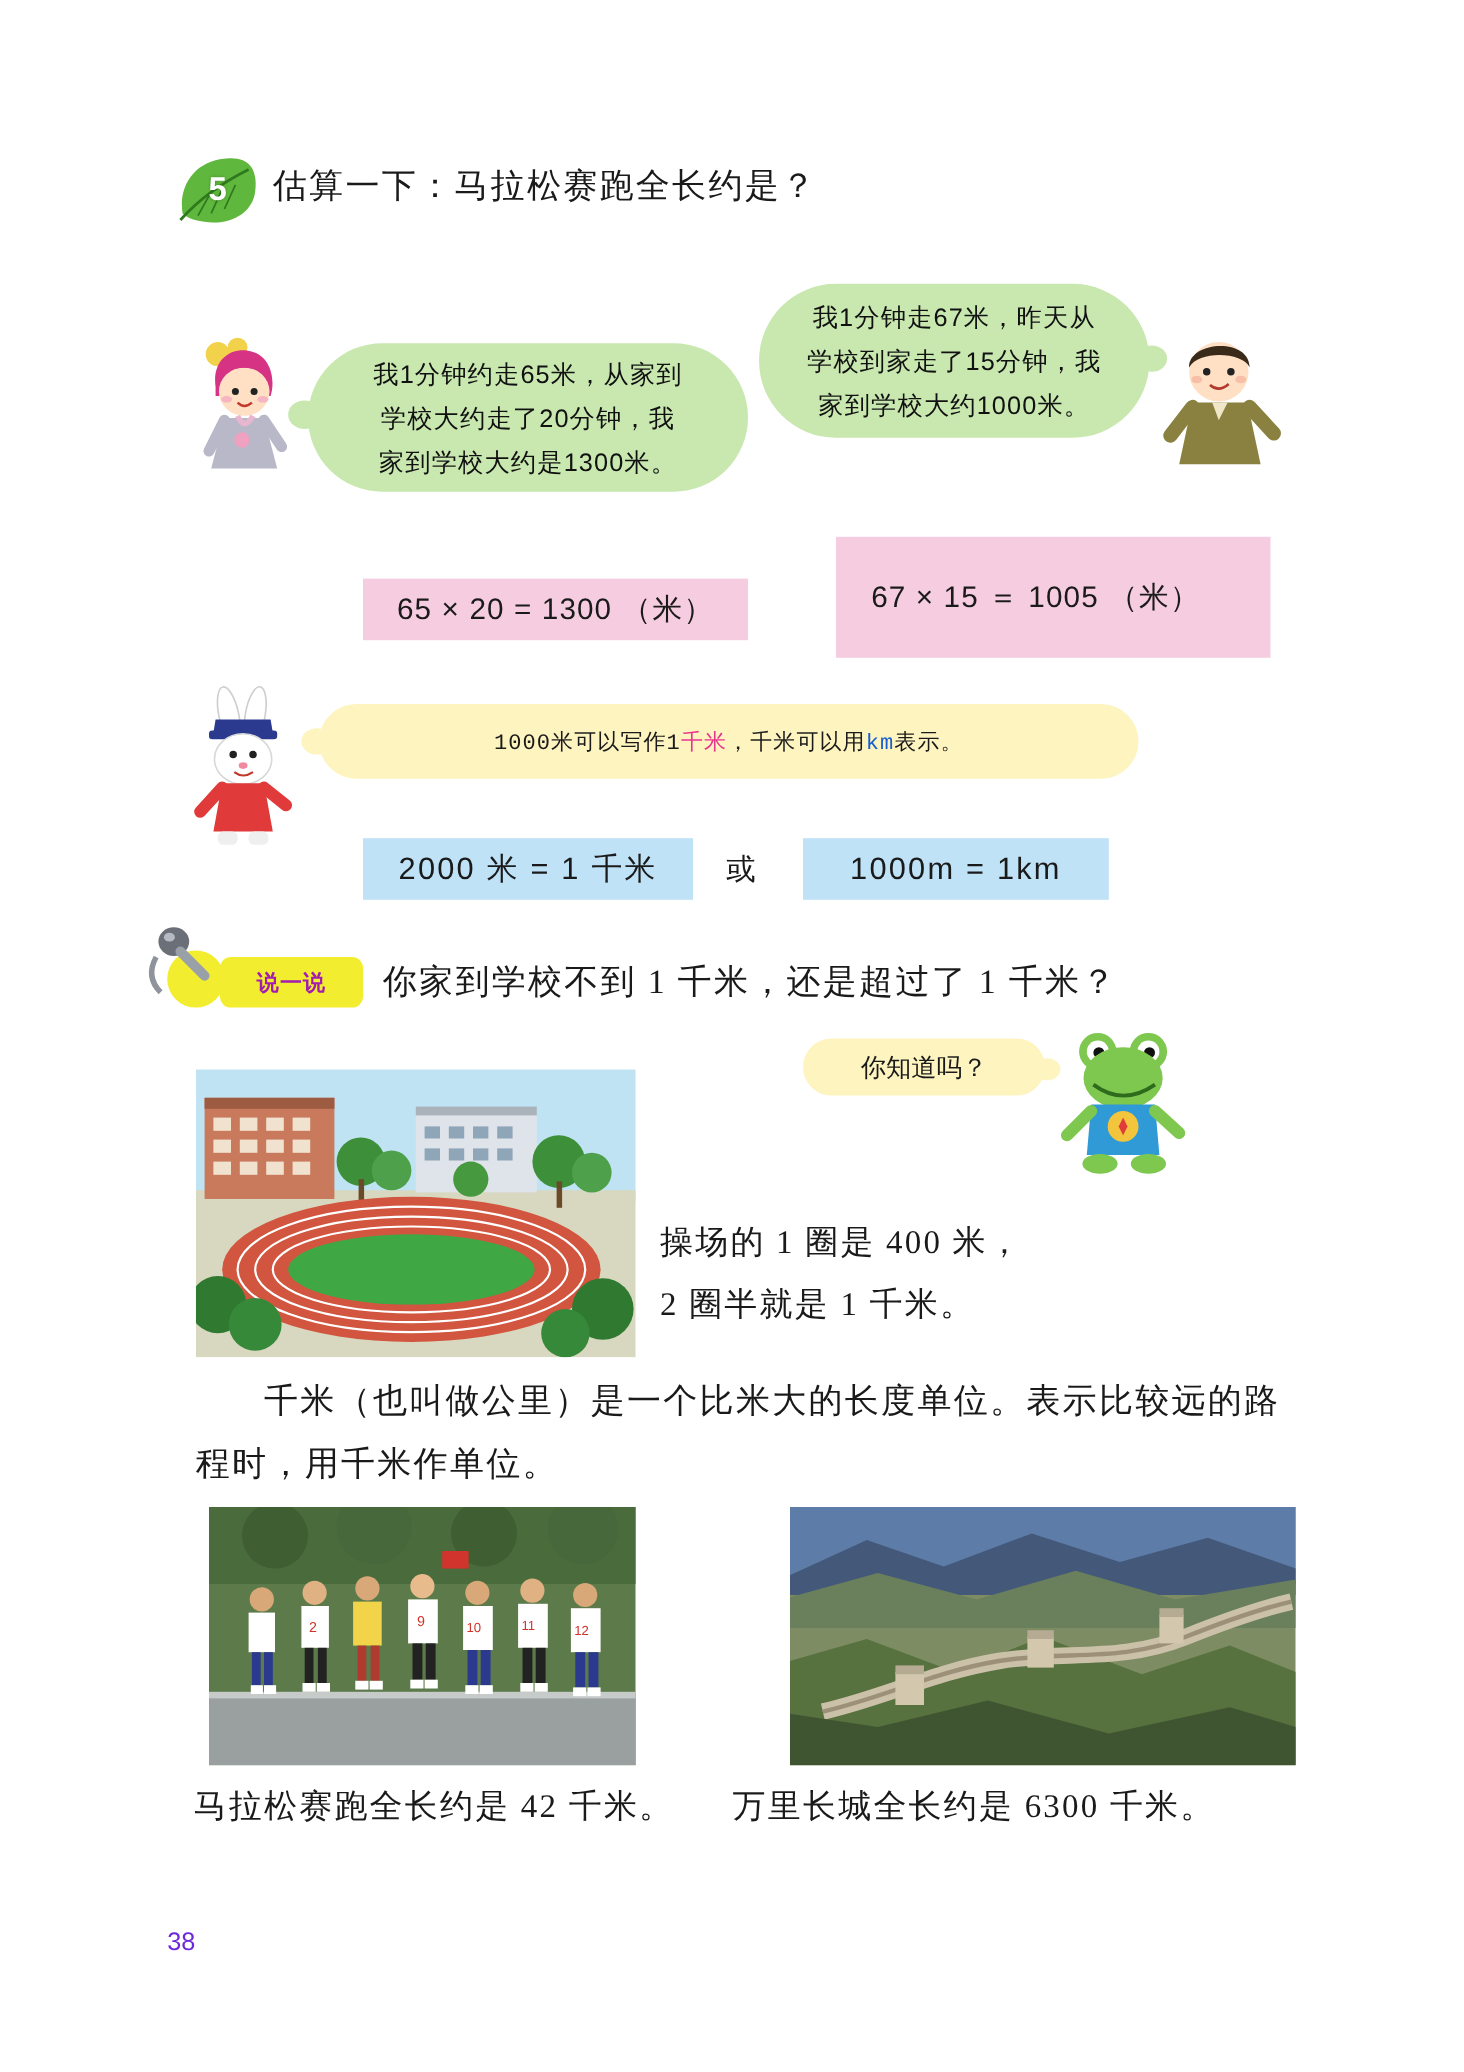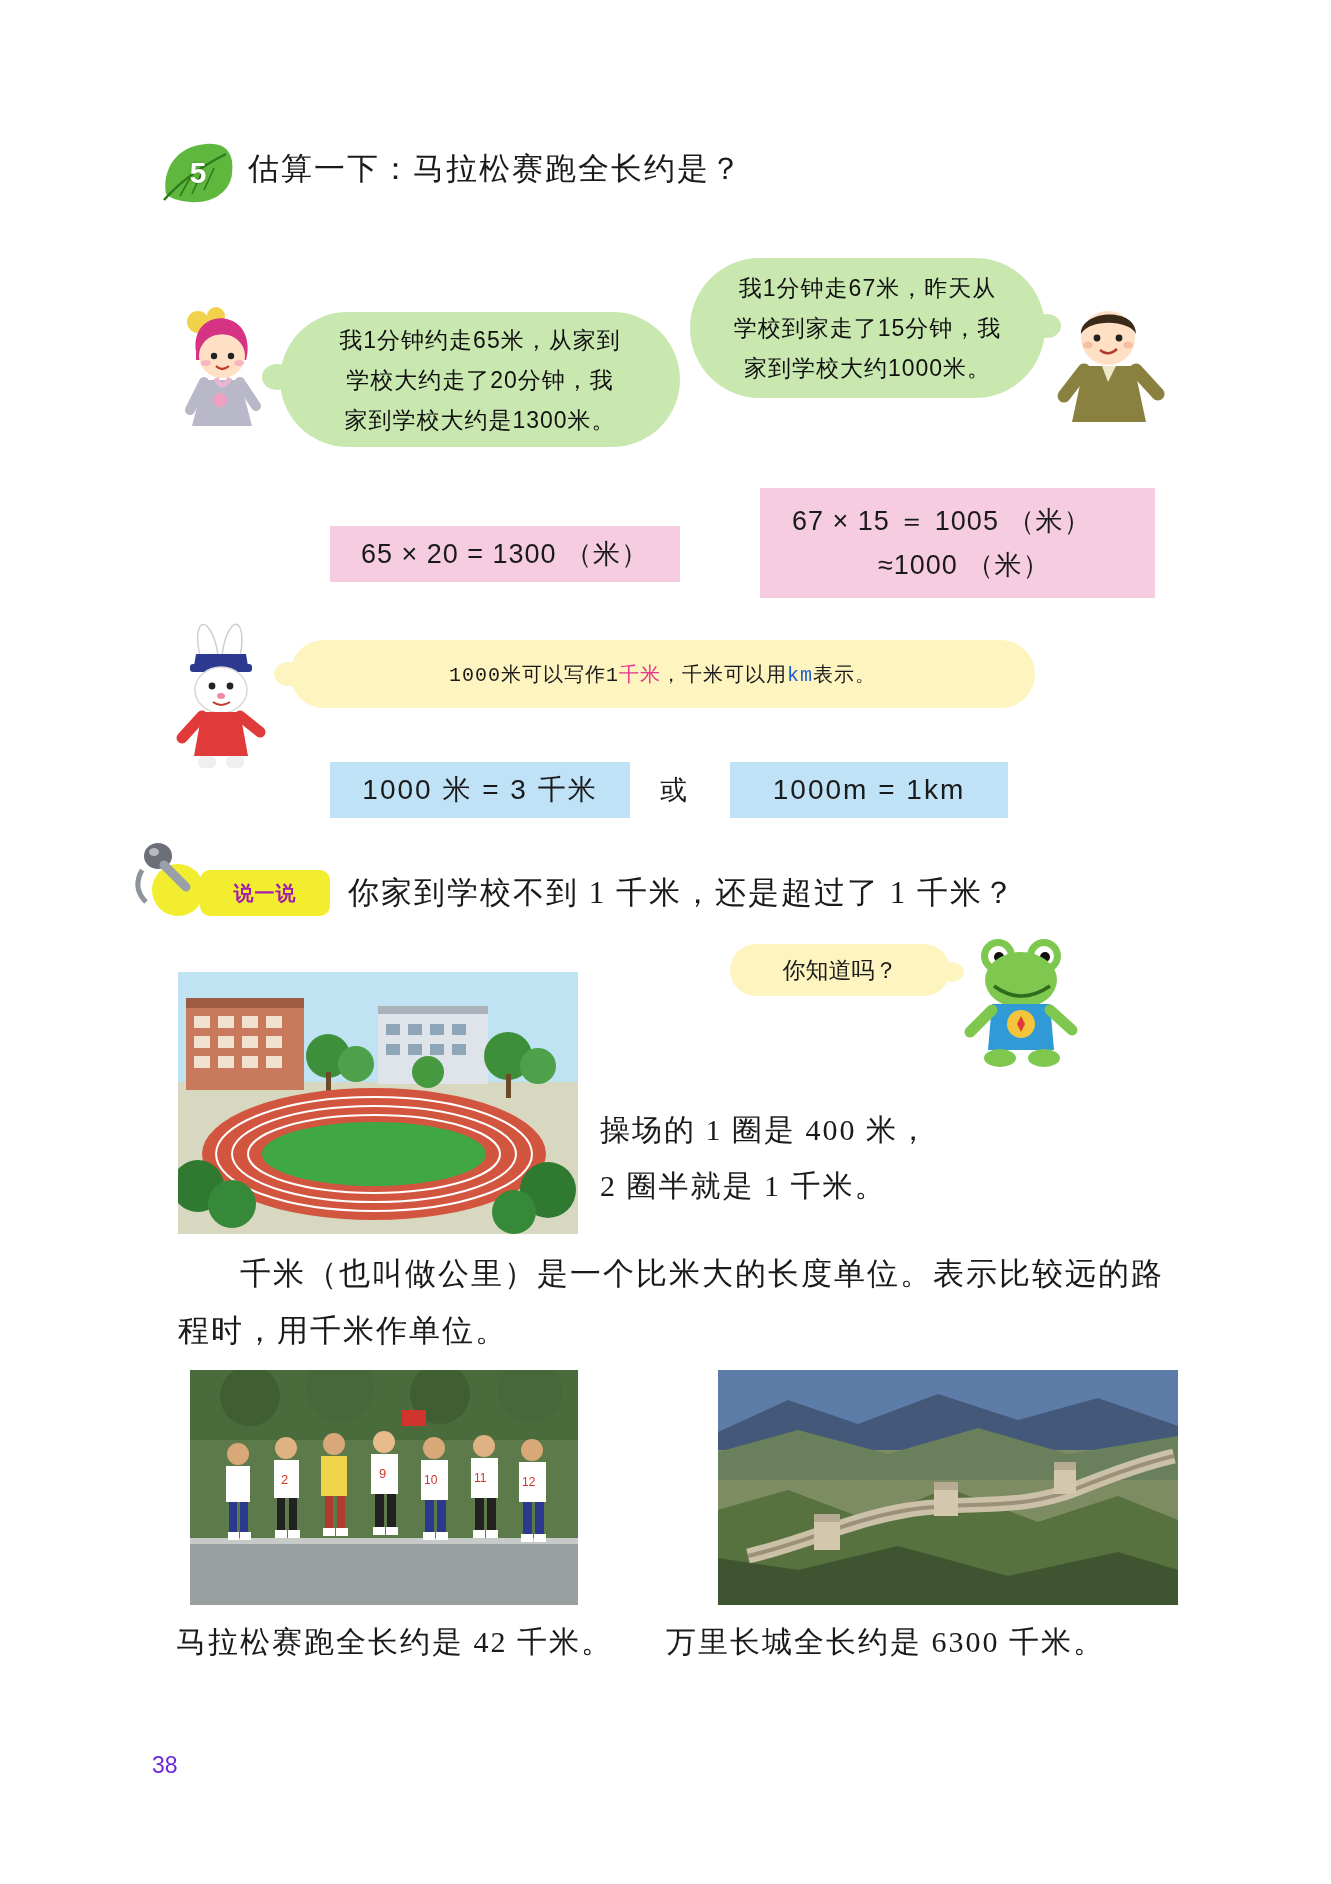--- a/index.html
+++ b/index.html
@@ -391,21 +391,20 @@
   <div class="btext">我1分钟走67米，昨天从
 学校到家走了15分钟，我
 家到学校大约1000米。</div>
 </div>
 
 <div class="eqbox eq-left">
   <span>65 × 20 = 1300 （米）</span>
 </div>
 <div class="eqbox eq-right">
   <div class="ln">67 × 15 ＝ 1005 （米）</div>
-  <div class="ln ln2">≈1000 （米）</div>
 </div>
 
 <div class="rabbit">
   <svg viewBox="0 0 108 155" width="108" height="155">
 
     <ellipse cx="40" cy="30" rx="9" ry="26" fill="#ffffff" stroke="#cfcfcf" stroke-width="1.5" transform="rotate(-12 40 30)"></ellipse>
     <ellipse cx="64" cy="30" rx="9" ry="26" fill="#ffffff" stroke="#cfcfcf" stroke-width="1.5" transform="rotate(10 64 30)"></ellipse>
 
     <path d="M26 46 L80 46 L78 34 L28 34 Z" fill="#2b3a8f"></path>
     <rect x="22" y="44" width="62" height="8" rx="3" fill="#2b3a8f"></rect>
@@ -424,21 +423,21 @@
   </svg>
 </div>
 
 <div class="cloud-bubble">
   <div class="ctext">
     <span>1000米可以写作1</span><span class="hl-pink">千米</span><span>，千米可以用</span><span class="hl-blue">km</span><span>表示。</span>
   </div>
 </div>
 
 <div class="bluebox blue1">
-  <span>1000 米 = 3 千米</span>
+  <span>2000 米 = 1 千米</span>
 </div>
 <div class="or-word">或</div>
 <div class="bluebox blue2">
   <span>1000m = 1km</span>
 </div>
 
 <div class="shuo-icon">
   <svg viewBox="0 0 90 90" width="90" height="90">
     <circle cx="50" cy="58" r="26" fill="#f2ee2f"></circle>
     <ellipse cx="30" cy="24" rx="14" ry="13" fill="#6b7078"></ellipse>

